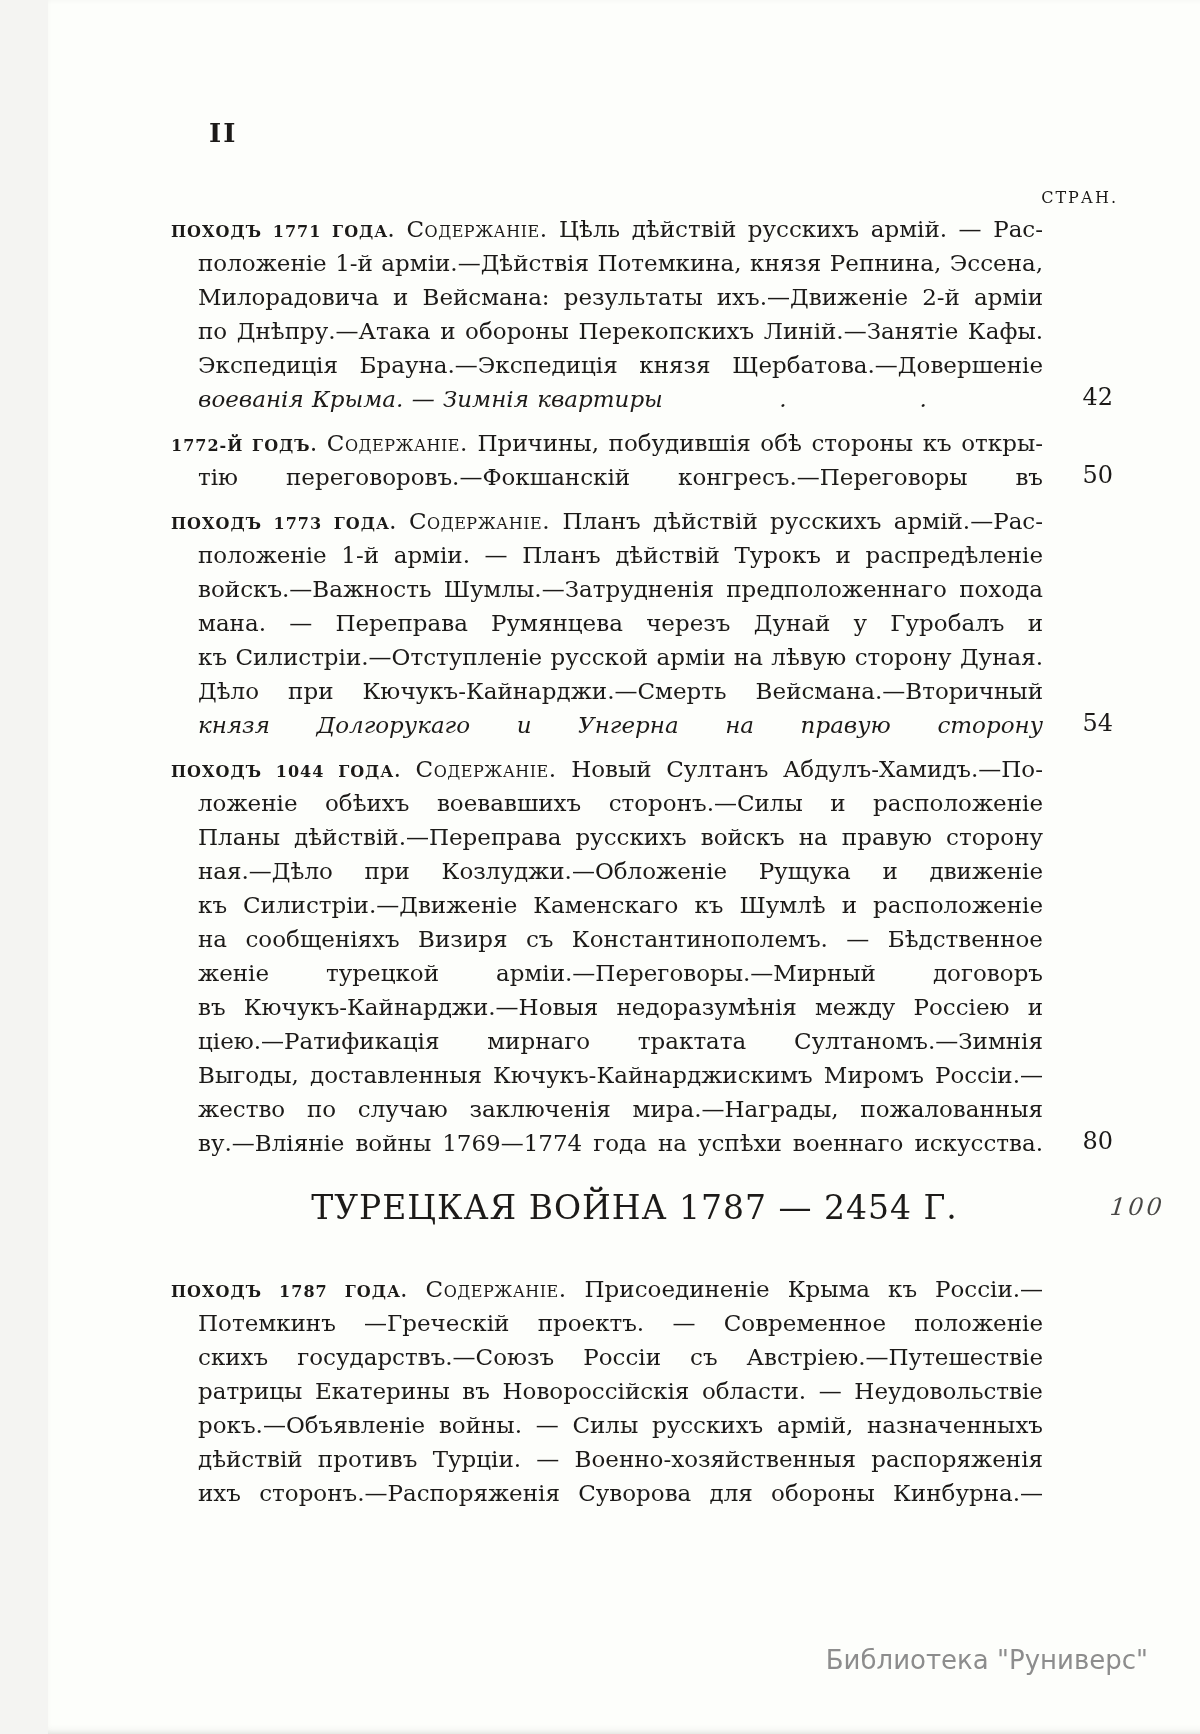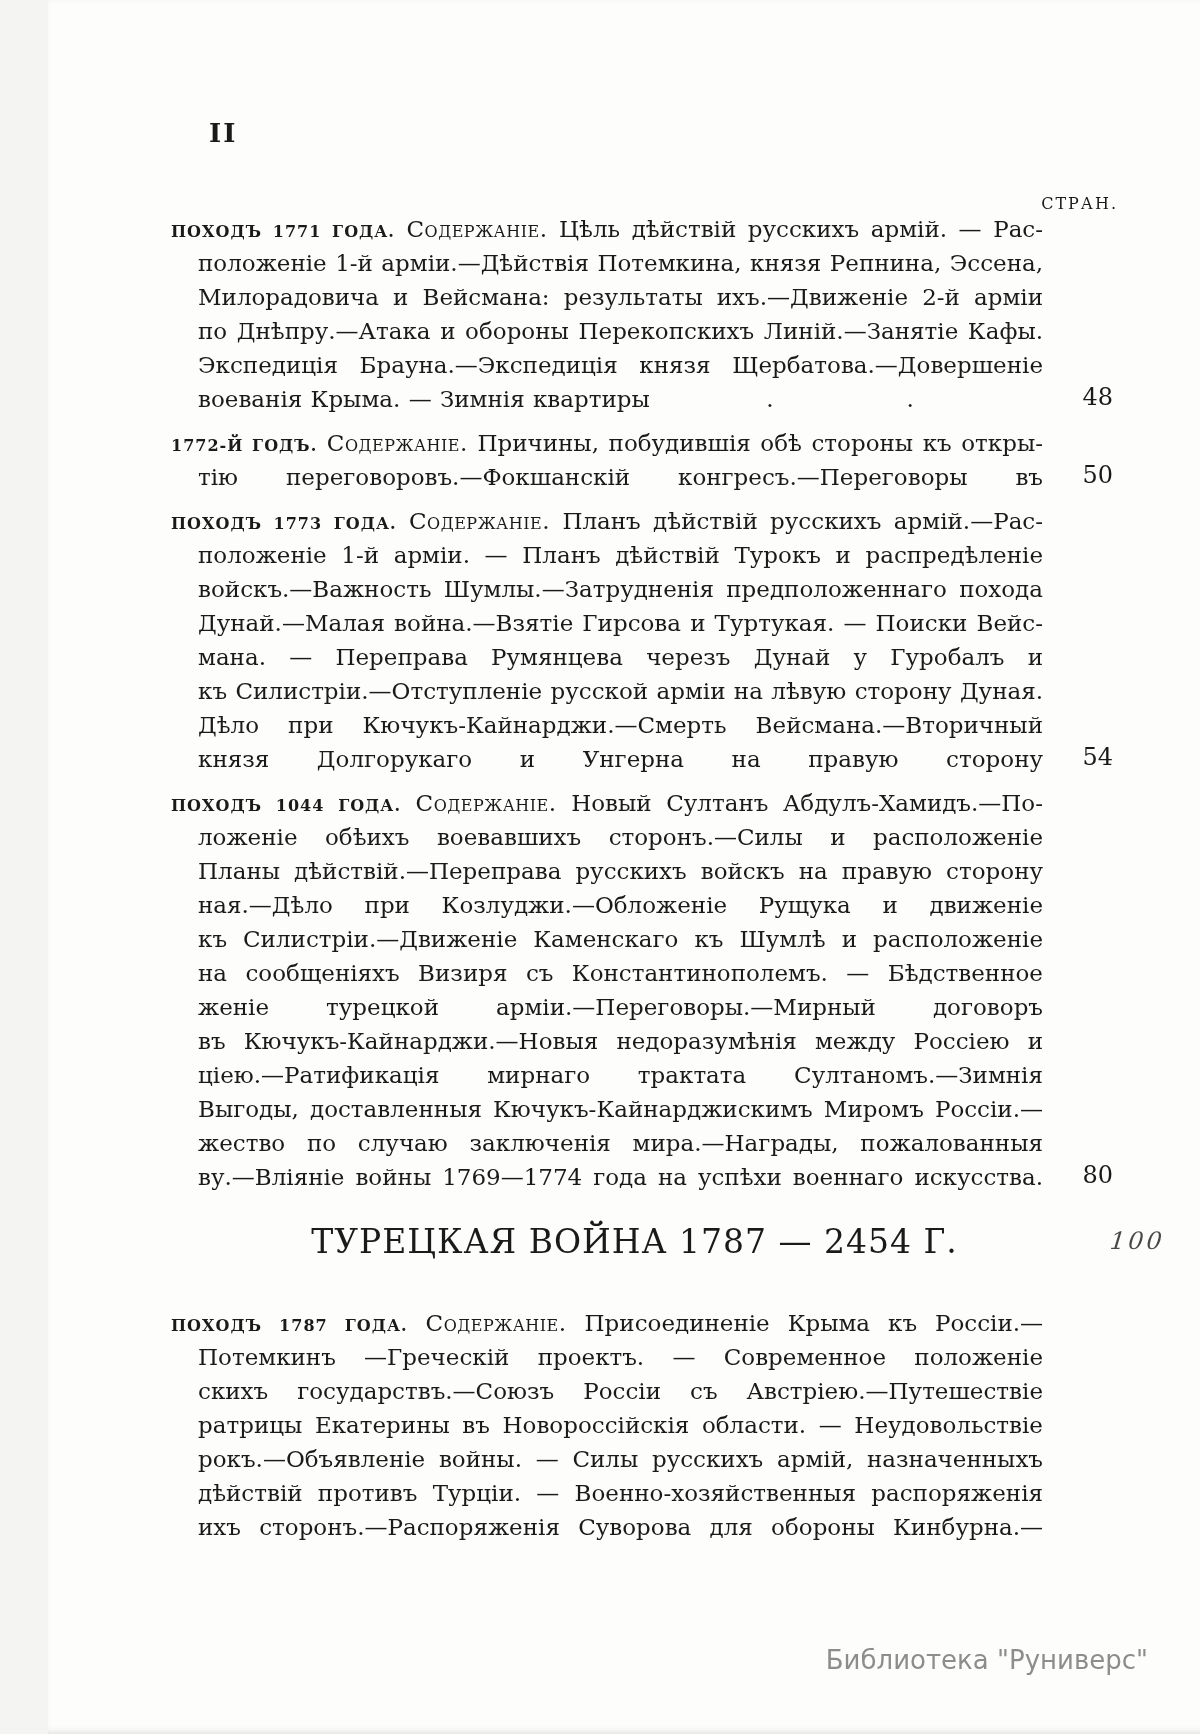--- a/index.html
+++ b/index.html
@@ -15,34 +15,34 @@
     position:absolute;left:0;top:0;width:1200px;height:1734px;
     background:#fdfefb;
     box-shadow:inset -6px 0 10px -6px rgba(60,60,55,.25), inset 0 -6px 10px -6px rgba(60,60,55,.18);
     margin-left:48px;
   }
   #folio{
     position:absolute;left:161px;top:118px;
     font-size:26px;font-weight:bold;letter-spacing:2px;
   }
   #col-header{
-    position:absolute;left:978px;top:194px;width:92px;
+    position:absolute;left:978px;top:188px;width:92px;
     font-size:16px;letter-spacing:2px;text-align:right;
   }
   #text-column{
     position:absolute;left:123px;top:212px;width:872px;
   }
   .entry{position:relative;margin-bottom:10px;}
   .line{
     font-size:23px;line-height:34px;height:34px;
     text-align:justify;overflow:hidden;
     word-spacing:1px;
   }
   .just{text-align-last:justify;}
-  .plain{text-align-last:left;}
+  .plain{text-align-last:left;font-style:italic;}
   .cont{padding-left:27px;}
   .hdr{font-weight:bold;font-size:16px;letter-spacing:1px;}
   .lbl{font-variant:small-caps;letter-spacing:.5px;}
   .pagenum{
     position:absolute;left:884px;bottom:2px;width:58px;
     font-size:24px;text-align:right;line-height:34px;
   }
   #section-heading{
     position:relative;margin-top:26px;margin-bottom:42px;
     font-size:33px;line-height:44px;height:44px;
@@ -70,32 +70,31 @@
 
   <div id="text-column">
     <div id="entries-part1">
         <div class="entry">
           <div class="line just"><span class="hdr">ПОХОДЪ 1771 ГОДА.</span> <span class="lbl">Содержаніе.</span> <span>Цѣль дѣйствій русскихъ армій. — Рас-</span></div>
           <div class="line cont just">положеніе 1-й арміи.—Дѣйствія Потемкина, князя Репнина, Эссена,</div>
           <div class="line cont just">Милорадовича и Вейсмана: результаты ихъ.—Движеніе 2-й арміи внизъ</div>
           <div class="line cont just">по Днѣпру.—Атака и обороны Перекопскихъ Линій.—Занятіе Кафы.—</div>
           <div class="line cont just">Экспедиція Брауна.—Экспедиція князя Щербатова.—Довершеніе за-</div>
           <div class="line cont plain">воеванія Крыма. — Зимнія квартиры&nbsp;&nbsp;&nbsp;&nbsp;&nbsp;&nbsp;&nbsp;&nbsp;&nbsp;&nbsp;&nbsp;&nbsp;&nbsp;&nbsp;.&nbsp;&nbsp;&nbsp;&nbsp;&nbsp;&nbsp;&nbsp;&nbsp;&nbsp;&nbsp;&nbsp;&nbsp;&nbsp;&nbsp;&nbsp;&nbsp;.</div>
-          <span class="pagenum">48</span>
+          <span class="pagenum">42</span>
         </div>
         <div class="entry">
           <div class="line just"><span class="hdr">1772-Й ГОДЪ.</span> <span class="lbl">Содержаніе.</span> <span>Причины, побудившія обѣ стороны къ откры-</span></div>
           <div class="line cont just">тію переговоровъ.—Фокшанскій конгресъ.—Переговоры въ Бухарестѣ.</div>
           <span class="pagenum">50</span>
         </div>
         <div class="entry">
           <div class="line just"><span class="hdr">ПОХОДЪ 1773 ГОДА.</span> <span class="lbl">Содержаніе.</span> <span>Планъ дѣйствій русскихъ армій.—Рас-</span></div>
           <div class="line cont just">положеніе 1-й арміи. — Планъ дѣйствій Турокъ и распредѣленіе ихъ</div>
           <div class="line cont just">войскъ.—Важность Шумлы.—Затрудненія предположеннаго похода за</div>
-          <div class="line cont just">Дунай.—Малая война.—Взятіе Гирсова и Туртукая. — Поиски Вейс-</div>
           <div class="line cont just">мана. — Переправа Румянцева черезъ Дунай у Гуробалъ и движеніе</div>
           <div class="line cont just">къ Силистріи.—Отступленіе русской арміи на лѣвую сторону Дуная.—</div>
           <div class="line cont just">Дѣло при Кючукъ-Кайнарджи.—Смерть Вейсмана.—Вторичный поискъ</div>
           <div class="line cont plain">князя Долгорукаго и Унгерна на правую сторону Дуная.&nbsp;&nbsp;&nbsp;&nbsp;&nbsp;&nbsp;.&nbsp;&nbsp;&nbsp;&nbsp;&nbsp;&nbsp;&nbsp;&nbsp;&nbsp;&nbsp;&nbsp;&nbsp;&nbsp;&nbsp;.</div>
           <span class="pagenum">54</span>
         </div>
         <div class="entry">
           <div class="line just"><span class="hdr">ПОХОДЪ 1044 ГОДА.</span> <span class="lbl">Содержаніе.</span> <span>Новый Султанъ Абдулъ-Хамидъ.—По-</span></div>
           <div class="line cont just">ложеніе обѣихъ воевавшихъ сторонъ.—Силы и расположеніе войскъ.—</div>
           <div class="line cont just">Планы дѣйствій.—Переправа русскихъ войскъ на правую сторону Ду-</div>

